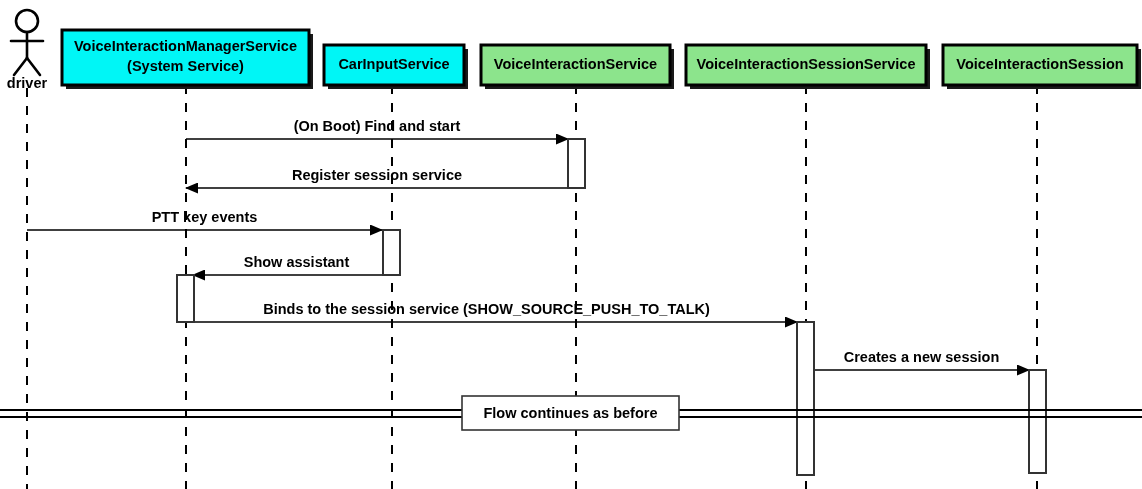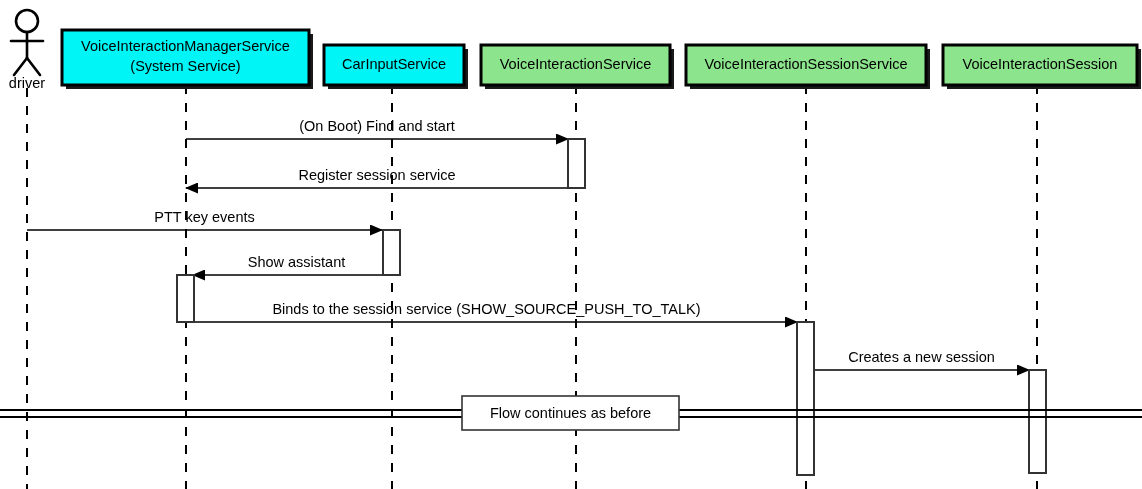--- a/index.html
+++ b/index.html
@@ -10,20 +10,21 @@
   }
   body {
     font-family: "Liberation Sans", sans-serif;
   }
   #diagram-root {
     position: relative;
     width: 1142px;
     height: 489px;
     background: #ffffff;
     overflow: hidden;
+    font-weight: bold;
   }
   svg.diagram-canvas {
     position: absolute;
     left: 0;
     top: 0;
     width: 1142px;
     height: 489px;
   }
   .lifeline {
     stroke: #000000;

